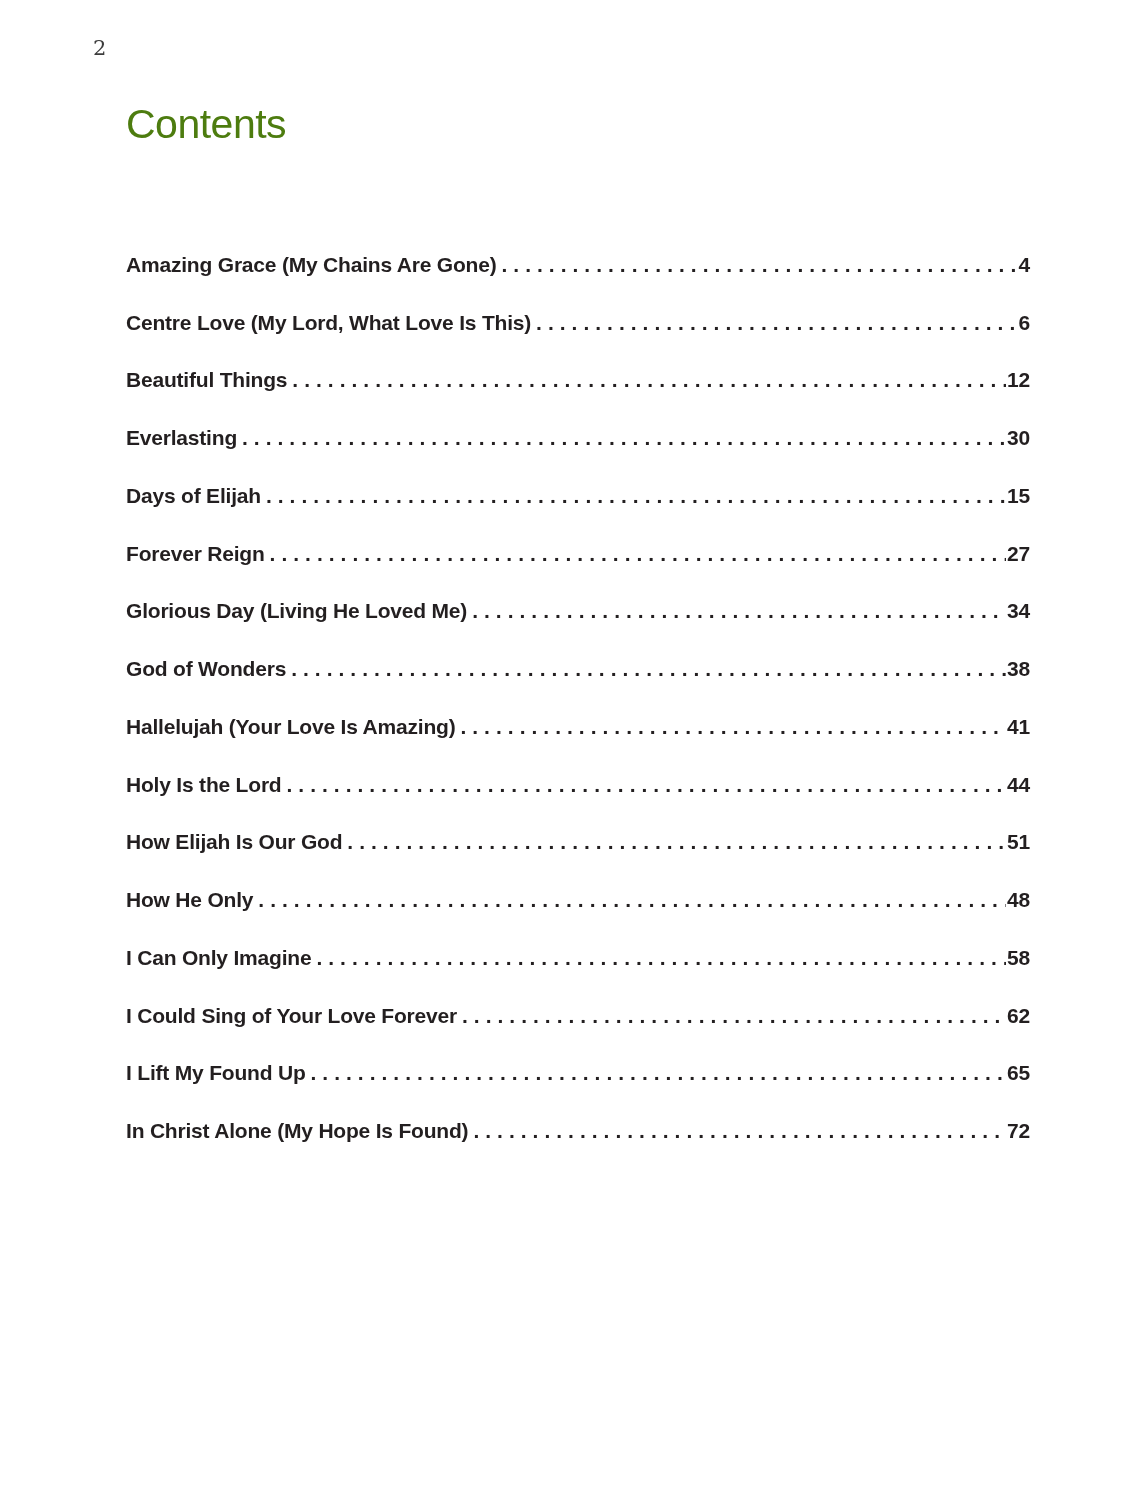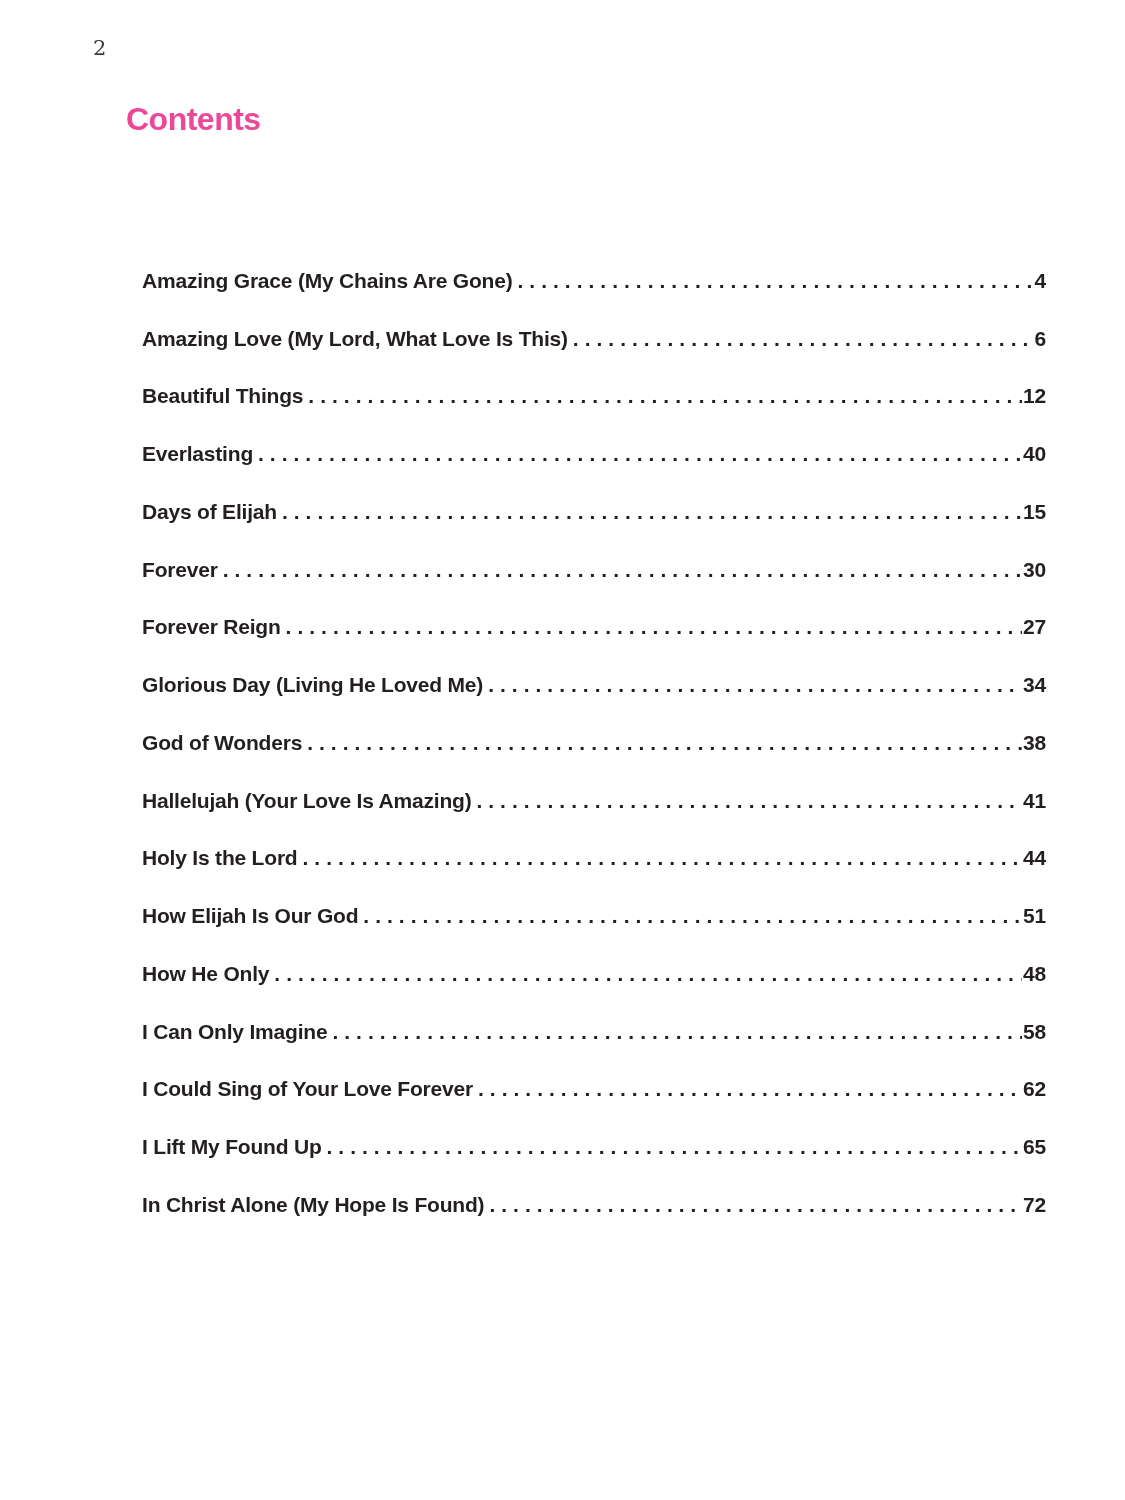--- a/index.html
+++ b/index.html
@@ -22,31 +22,31 @@
     font-size: 21px;
     font-weight: 400;
     color: #3c3c3c;
     font-family: "DejaVu Serif", "Liberation Serif", serif;
   }
   .doc-title {
     position: absolute;
     left: 126px;
     top: 101px;
     margin: 0;
-    font-size: 32px;
-    font-weight: 700;
+    font-size: 41px;
+    font-weight: 400;
     letter-spacing: -0.5px;
-    color: #ec4899;
+    color: #4d7c0f;
   }
   .toc {
     position: absolute;
     left: 126px;
     top: 236px;
     width: 904px;
-    margin: 16px;
+    margin: 0;
     padding: 0;
     list-style: none;
   }
   .toc-row {
     height: 57.75px;
     display: flex;
     align-items: center;
     font-size: 21px;
     font-weight: 700;
     letter-spacing: -0.2px;
@@ -81,43 +81,38 @@
 
 <h1 class="doc-title">Contents</h1>
 
 <ol class="toc">
   <li class="toc-row">
     <span class="song-title">Amazing Grace (My Chains Are Gone)</span>
     <span class="dot-leader"></span>
     <span class="page-ref">4</span>
   </li>
   <li class="toc-row">
-    <span class="song-title">Amazing Love (My Lord, What Love Is This)</span>
+    <span class="song-title">Centre Love (My Lord, What Love Is This)</span>
     <span class="dot-leader"></span>
     <span class="page-ref">6</span>
   </li>
   <li class="toc-row">
     <span class="song-title">Beautiful Things</span>
     <span class="dot-leader"></span>
     <span class="page-ref">12</span>
   </li>
   <li class="toc-row">
     <span class="song-title">Everlasting</span>
     <span class="dot-leader"></span>
-    <span class="page-ref">40</span>
+    <span class="page-ref">30</span>
   </li>
   <li class="toc-row">
     <span class="song-title">Days of Elijah</span>
     <span class="dot-leader"></span>
     <span class="page-ref">15</span>
-  </li>
-  <li class="toc-row">
-    <span class="song-title">Forever</span>
-    <span class="dot-leader"></span>
-    <span class="page-ref">30</span>
   </li>
   <li class="toc-row">
     <span class="song-title">Forever Reign</span>
     <span class="dot-leader"></span>
     <span class="page-ref">27</span>
   </li>
   <li class="toc-row">
     <span class="song-title">Glorious Day (Living He Loved Me)</span>
     <span class="dot-leader"></span>
     <span class="page-ref">34</span>

